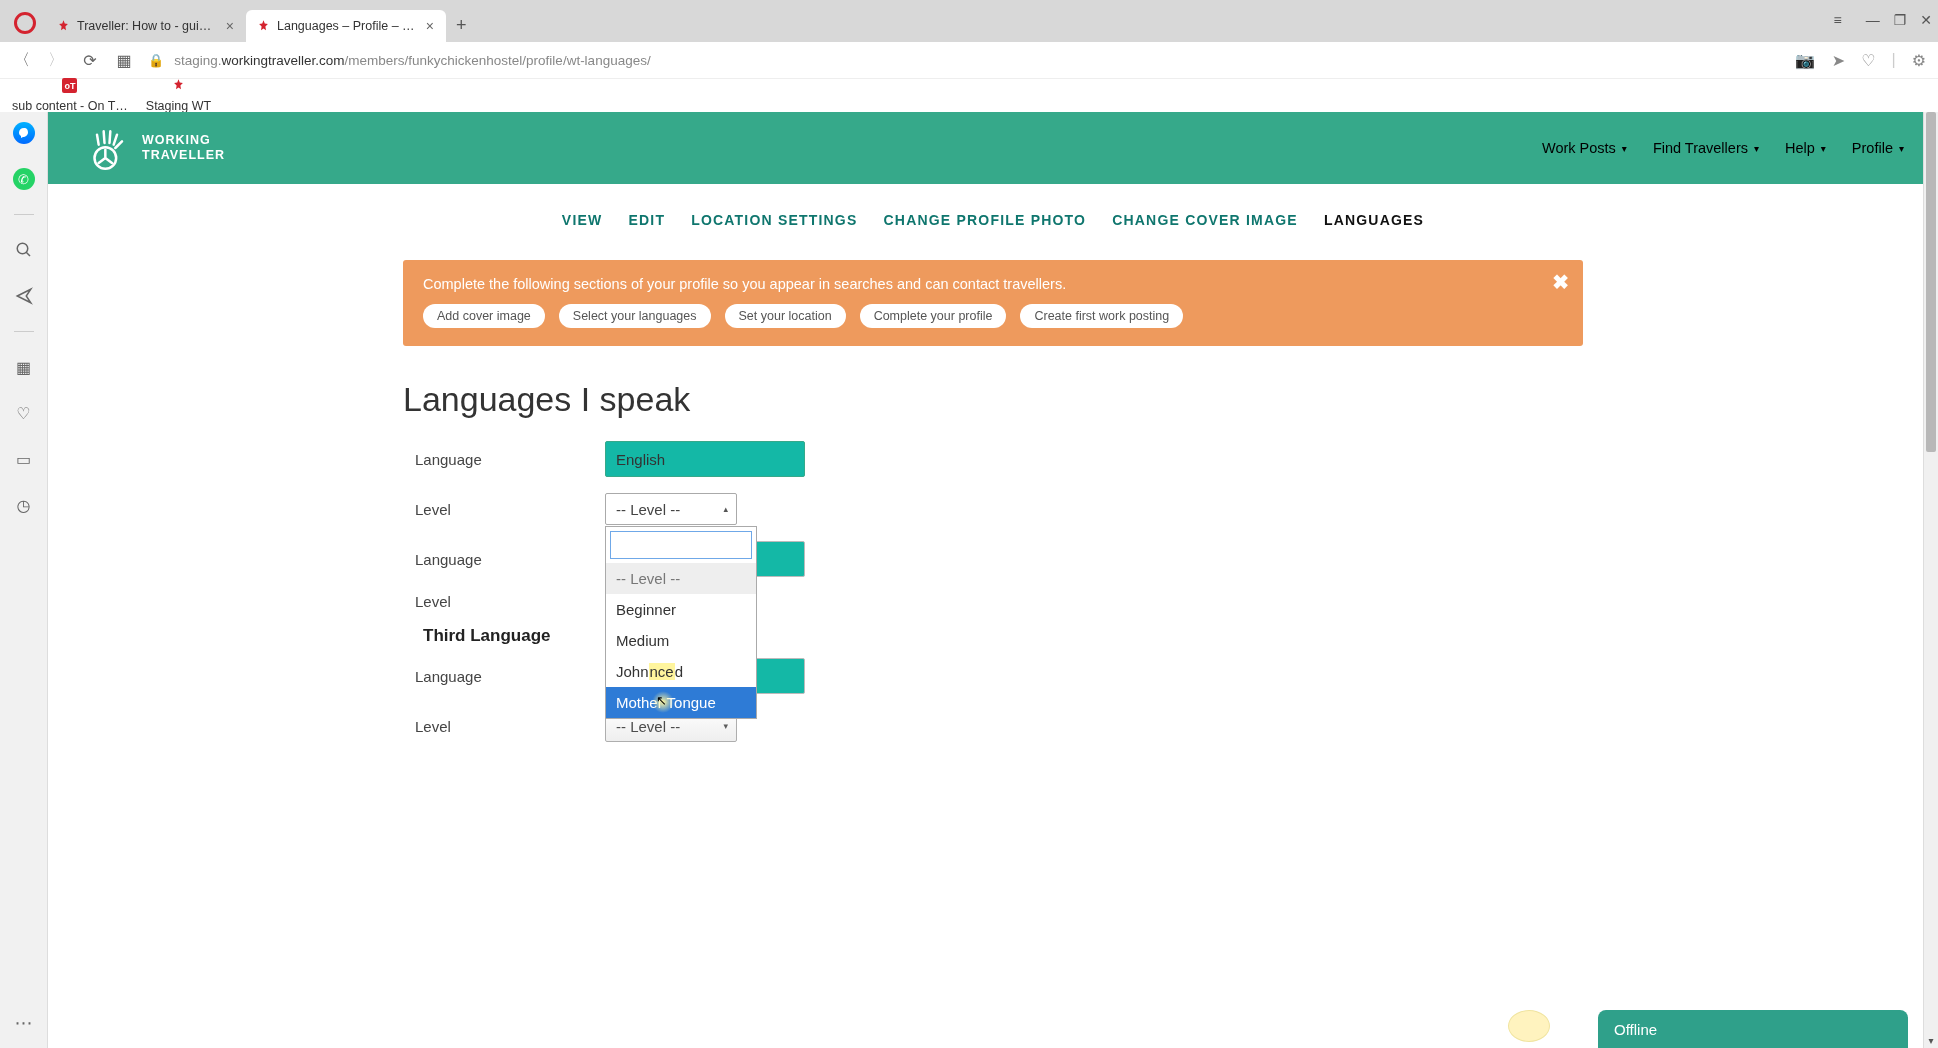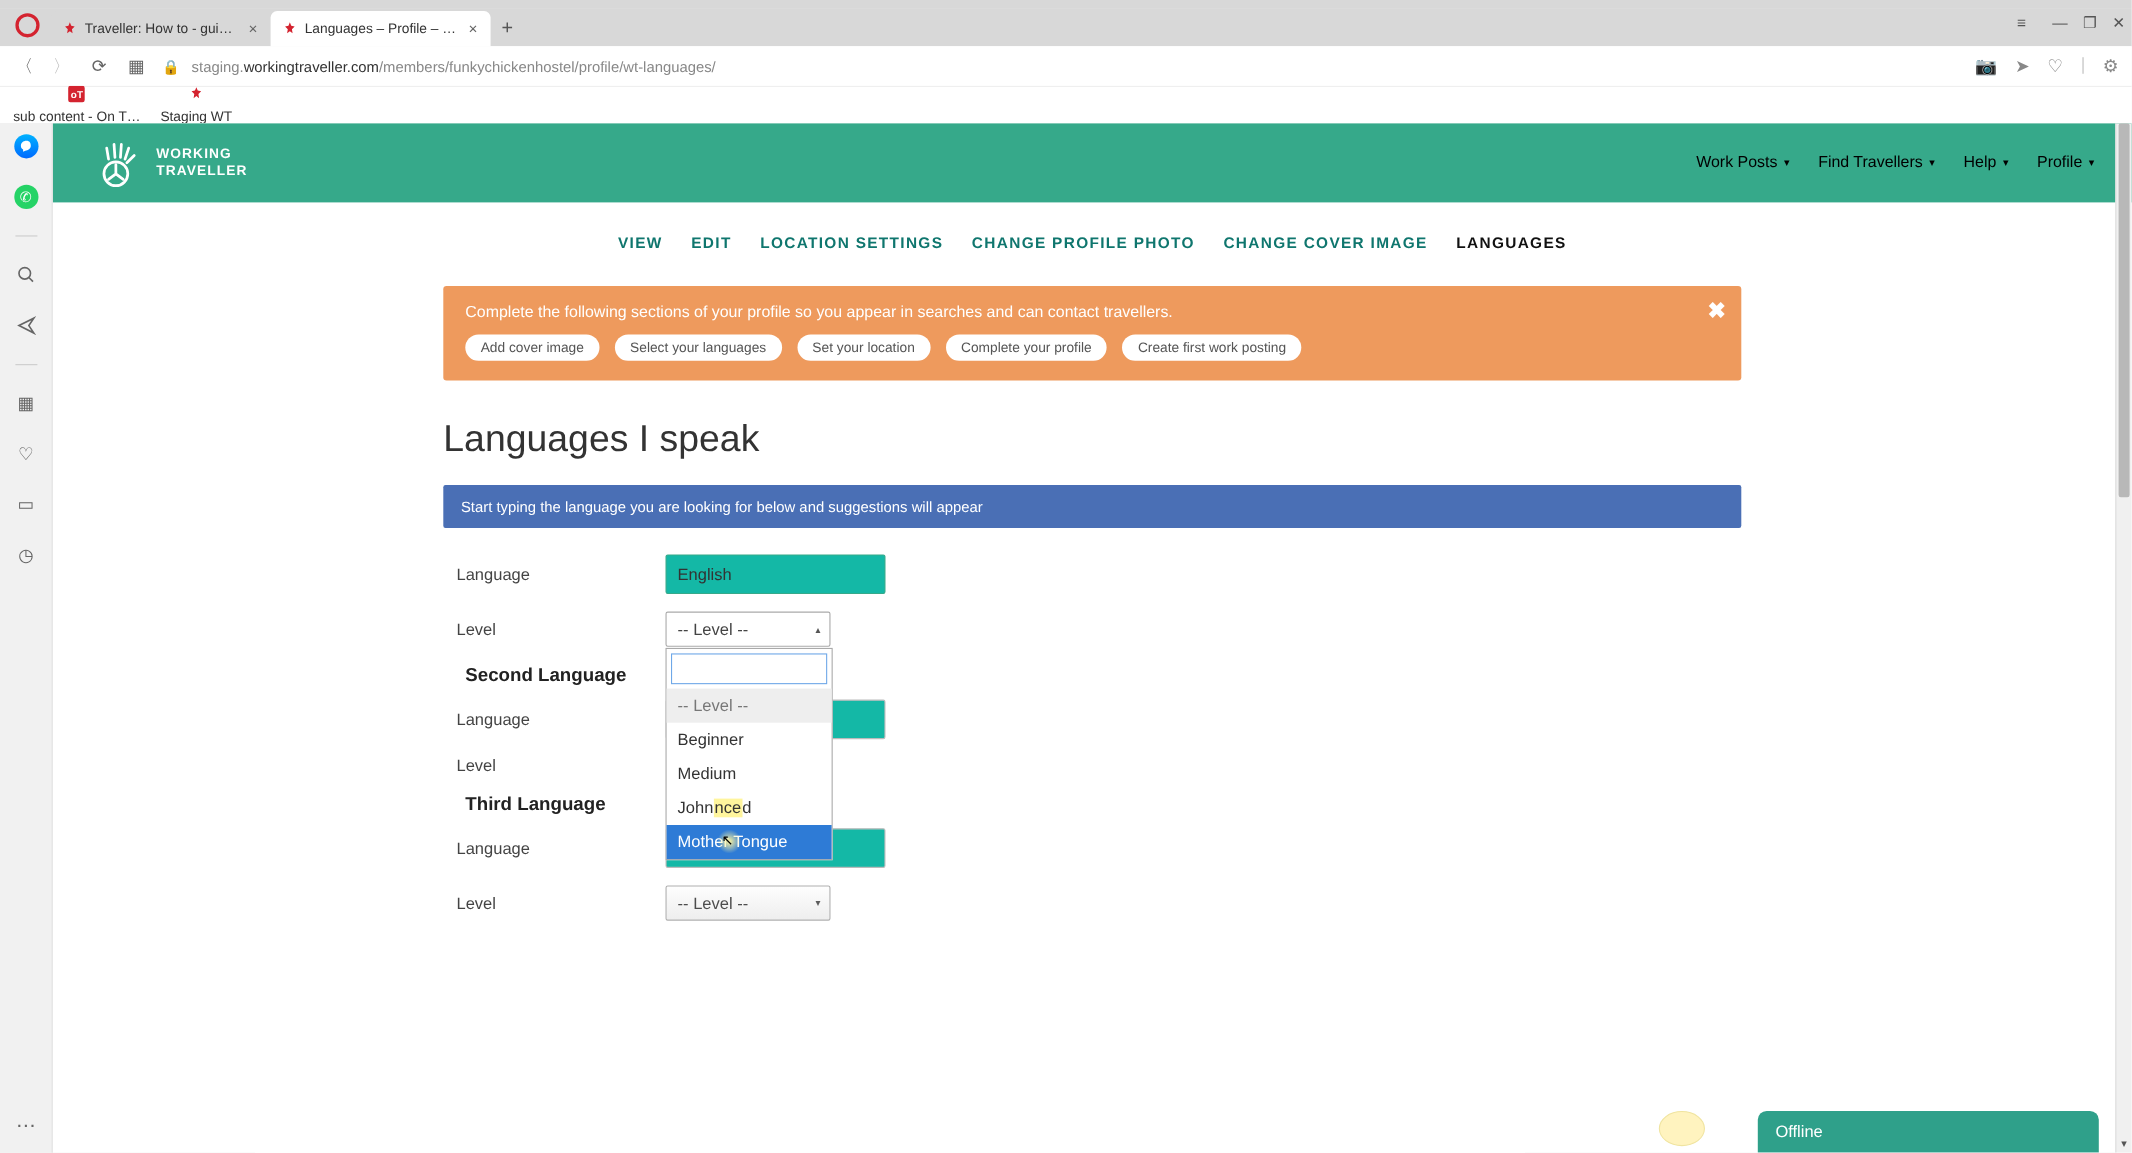--- a/index.html
+++ b/index.html
@@ -73,21 +73,21 @@
 .page-title { font-size: 34px; color: #333; font-weight: 400; margin: 34px 0 22px 0; }
 
 .info-bar { background: #4a6fb5; color: #fff; font-size: 13.5px; padding: 12px 16px; border-radius: 2px; margin-bottom: 24px;}
 
 
 .form-section-title { font-size: 17px; font-weight: 700; color: #222; margin: 8px 0 12px 20px; }
 .form-row { display: flex; align-items: center; margin-bottom: 16px; }
 .form-label { width: 190px; font-size: 15px; color: #444; margin-left: 12px; }
 .text-input { width: 200px; height: 36px; border: 1px solid #36a98a; border-radius: 2px; padding: 0 10px; font-size: 15px; color: #333; background: #14b8a6;}
 .text-input.empty { border-color: #bbb; }
-.select-box { width: 150px; height: 32px; border: 1px solid #aaa; border-radius: 2px; display: flex; align-items: center; justify-content: space-between; padding: 0 8px 0 10px; font-size: 15px; color: #444; background: linear-gradient(#fefefe,#eeeeee); cursor: pointer; position: relative;}
+.select-box { width: 132px; height: 32px; border: 1px solid #aaa; border-radius: 2px; display: flex; align-items: center; justify-content: space-between; padding: 0 8px 0 10px; font-size: 15px; color: #444; background: linear-gradient(#fefefe,#eeeeee); cursor: pointer; position: relative;}
 .select-box .tri { font-size: 9px; color: #555; }
 .select-box.open { background: #fff; }
 
 
 .dropdown-pop { position: absolute; top: 32px; left: -1px; width: 152px; background: #fff; border: 1px solid #aaa; z-index: 50; }
 .dropdown-pop .search { margin: 4px; }
 .dropdown-pop .search input { width: 100%; height: 28px; border: 1px solid #6fa8e8; outline: none; padding: 0 6px; font-size: 14px;}
 .dropdown-pop .opt { padding: 7px 10px; font-size: 15px; color: #333; cursor: pointer; }
 .dropdown-pop .opt.muted { background: #eee; color: #777; }
 .dropdown-pop .opt.highlight-text .hl { background: #fff59d; padding: 0 1px;}
@@ -257,21 +257,20 @@
             <div class="pill">Add cover image</div>
             <div class="pill">Select your languages</div>
             <div class="pill">Set your location</div>
             <div class="pill">Complete your profile</div>
             <div class="pill">Create first work posting</div>
           </div>
         </div>
 
         <div class="page-title">Languages I speak</div>
 
-        <div class="info-bar">Start typing the language you are looking for below and suggestions will appear</div>
 
         <div class="form-row">
           <div class="form-label">Language</div>
           <input class="text-input" value="English" style="">
         </div>
         <div class="form-row">
           <div class="form-label">Level</div>
           <div class="select-box open">
             <span>-- Level --</span>
             <span class="tri">▴</span>
@@ -284,21 +283,20 @@
               <div class="opt highlight-text"><span>John</span><span class="hl">nce</span><span>d</span></div>
               <div class="opt selected">
                 <span>Mother Tongue</span>
                 <span class="cursor-dot"></span>
                 <span class="cursor-arrow">↖</span>
               </div>
             </div>
           </div>
         </div>
 
-        <div class="form-section-title">Second Language</div>
         <div class="form-row">
           <div class="form-label">Language</div>
           <input class="text-input empty" style="">
         </div>
         <div class="form-row">
           <div class="form-label">Level</div>
         </div>
 
         <div class="form-section-title">Third Language</div>
         <div class="form-row">

